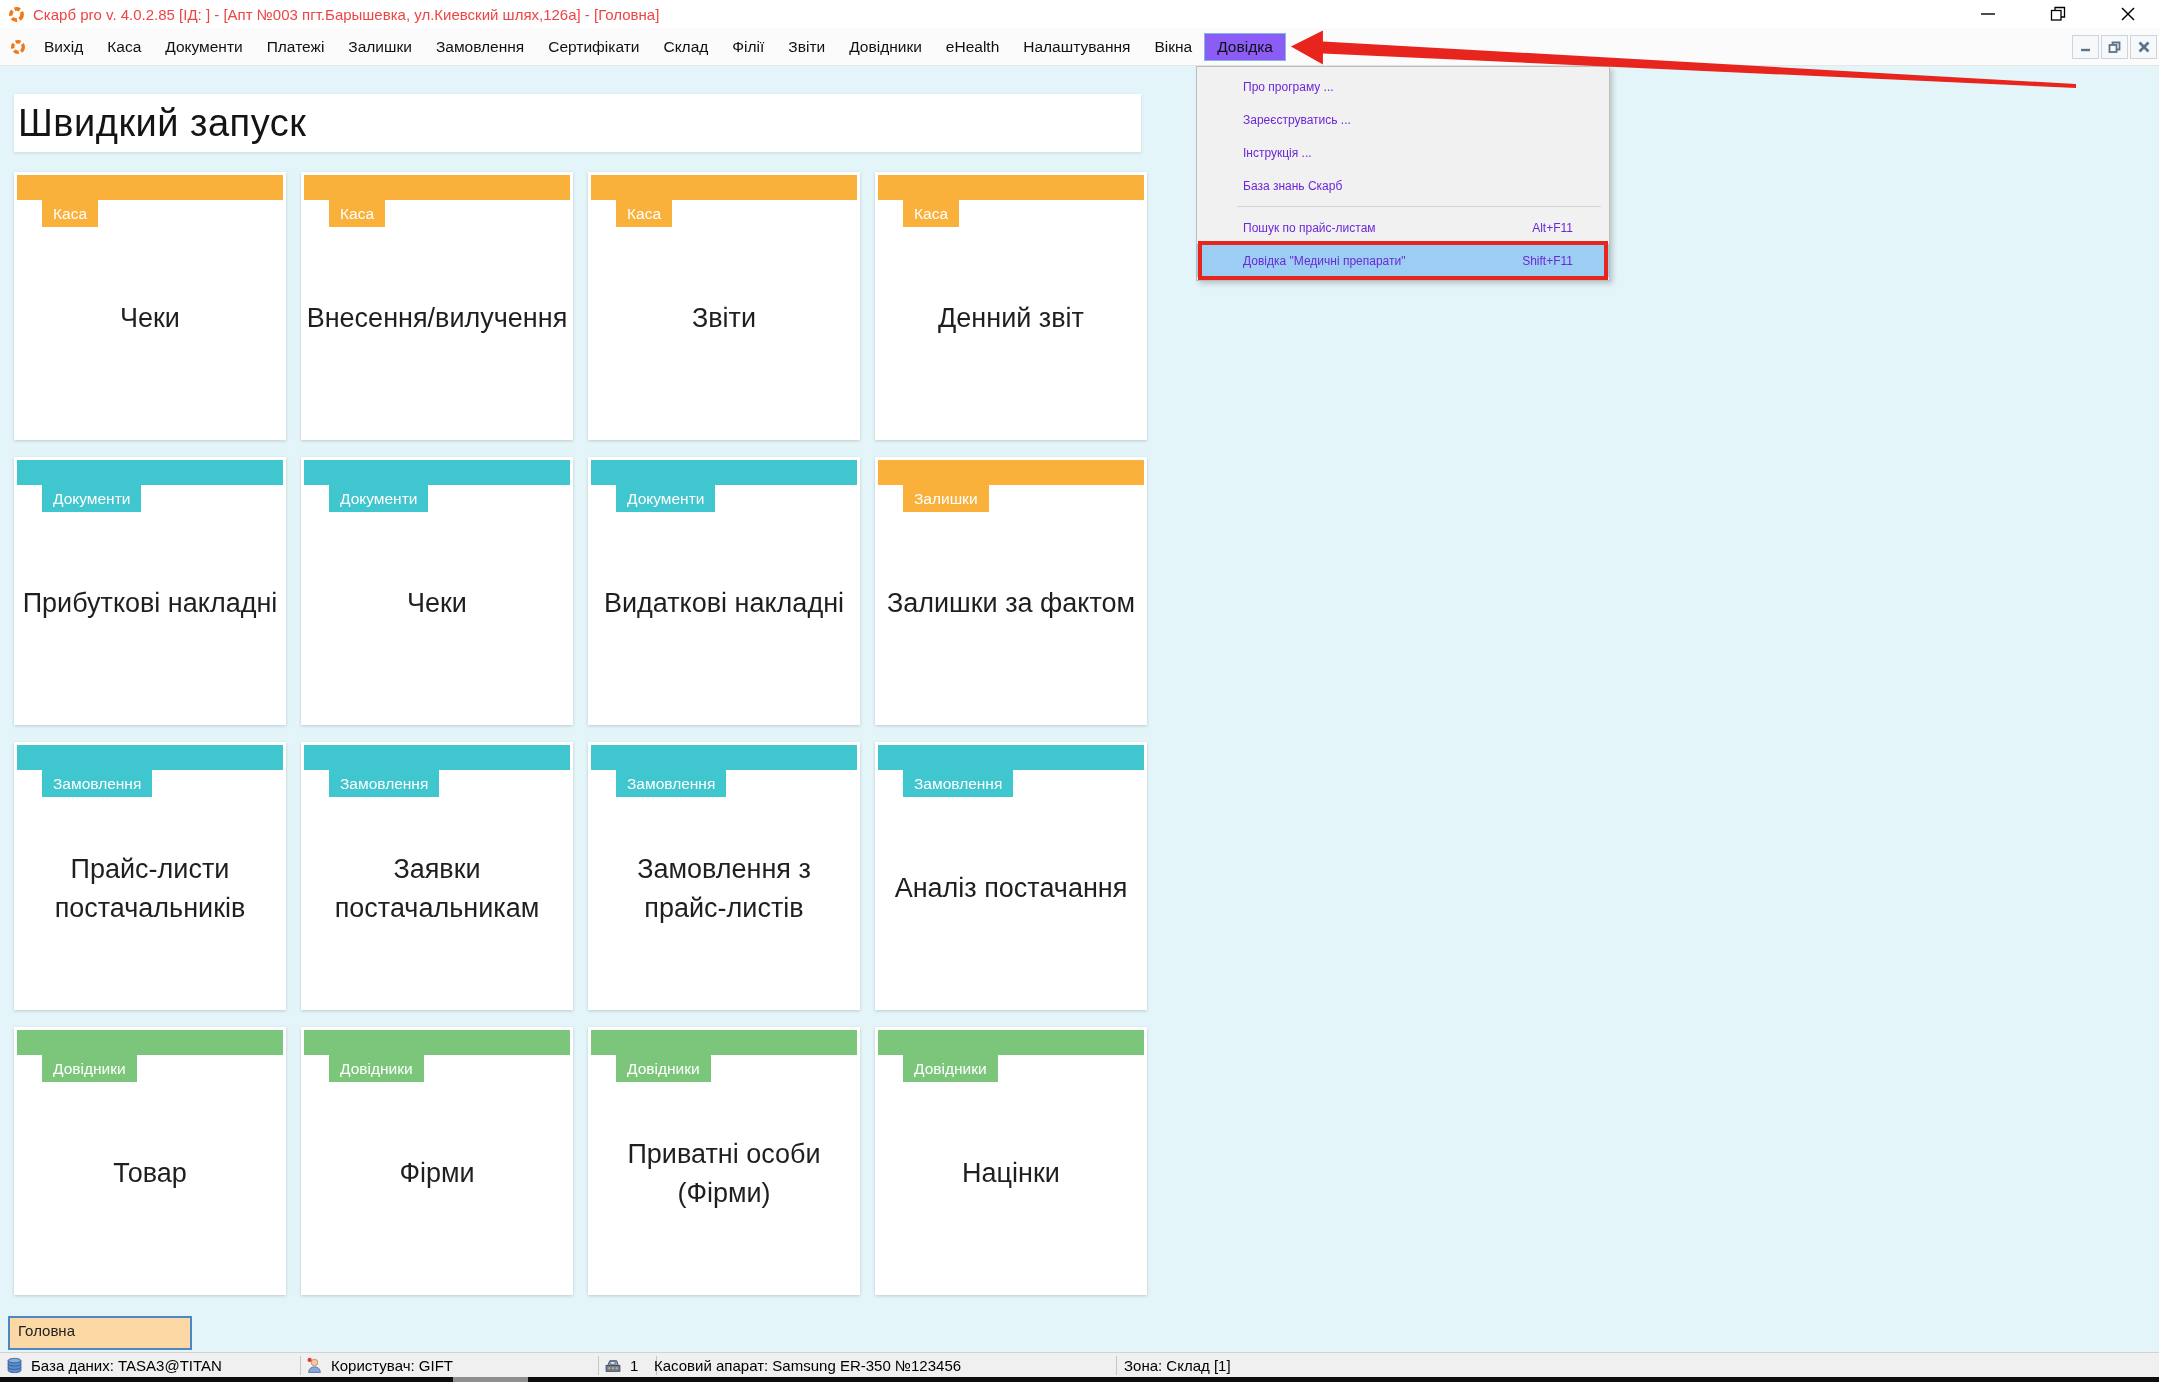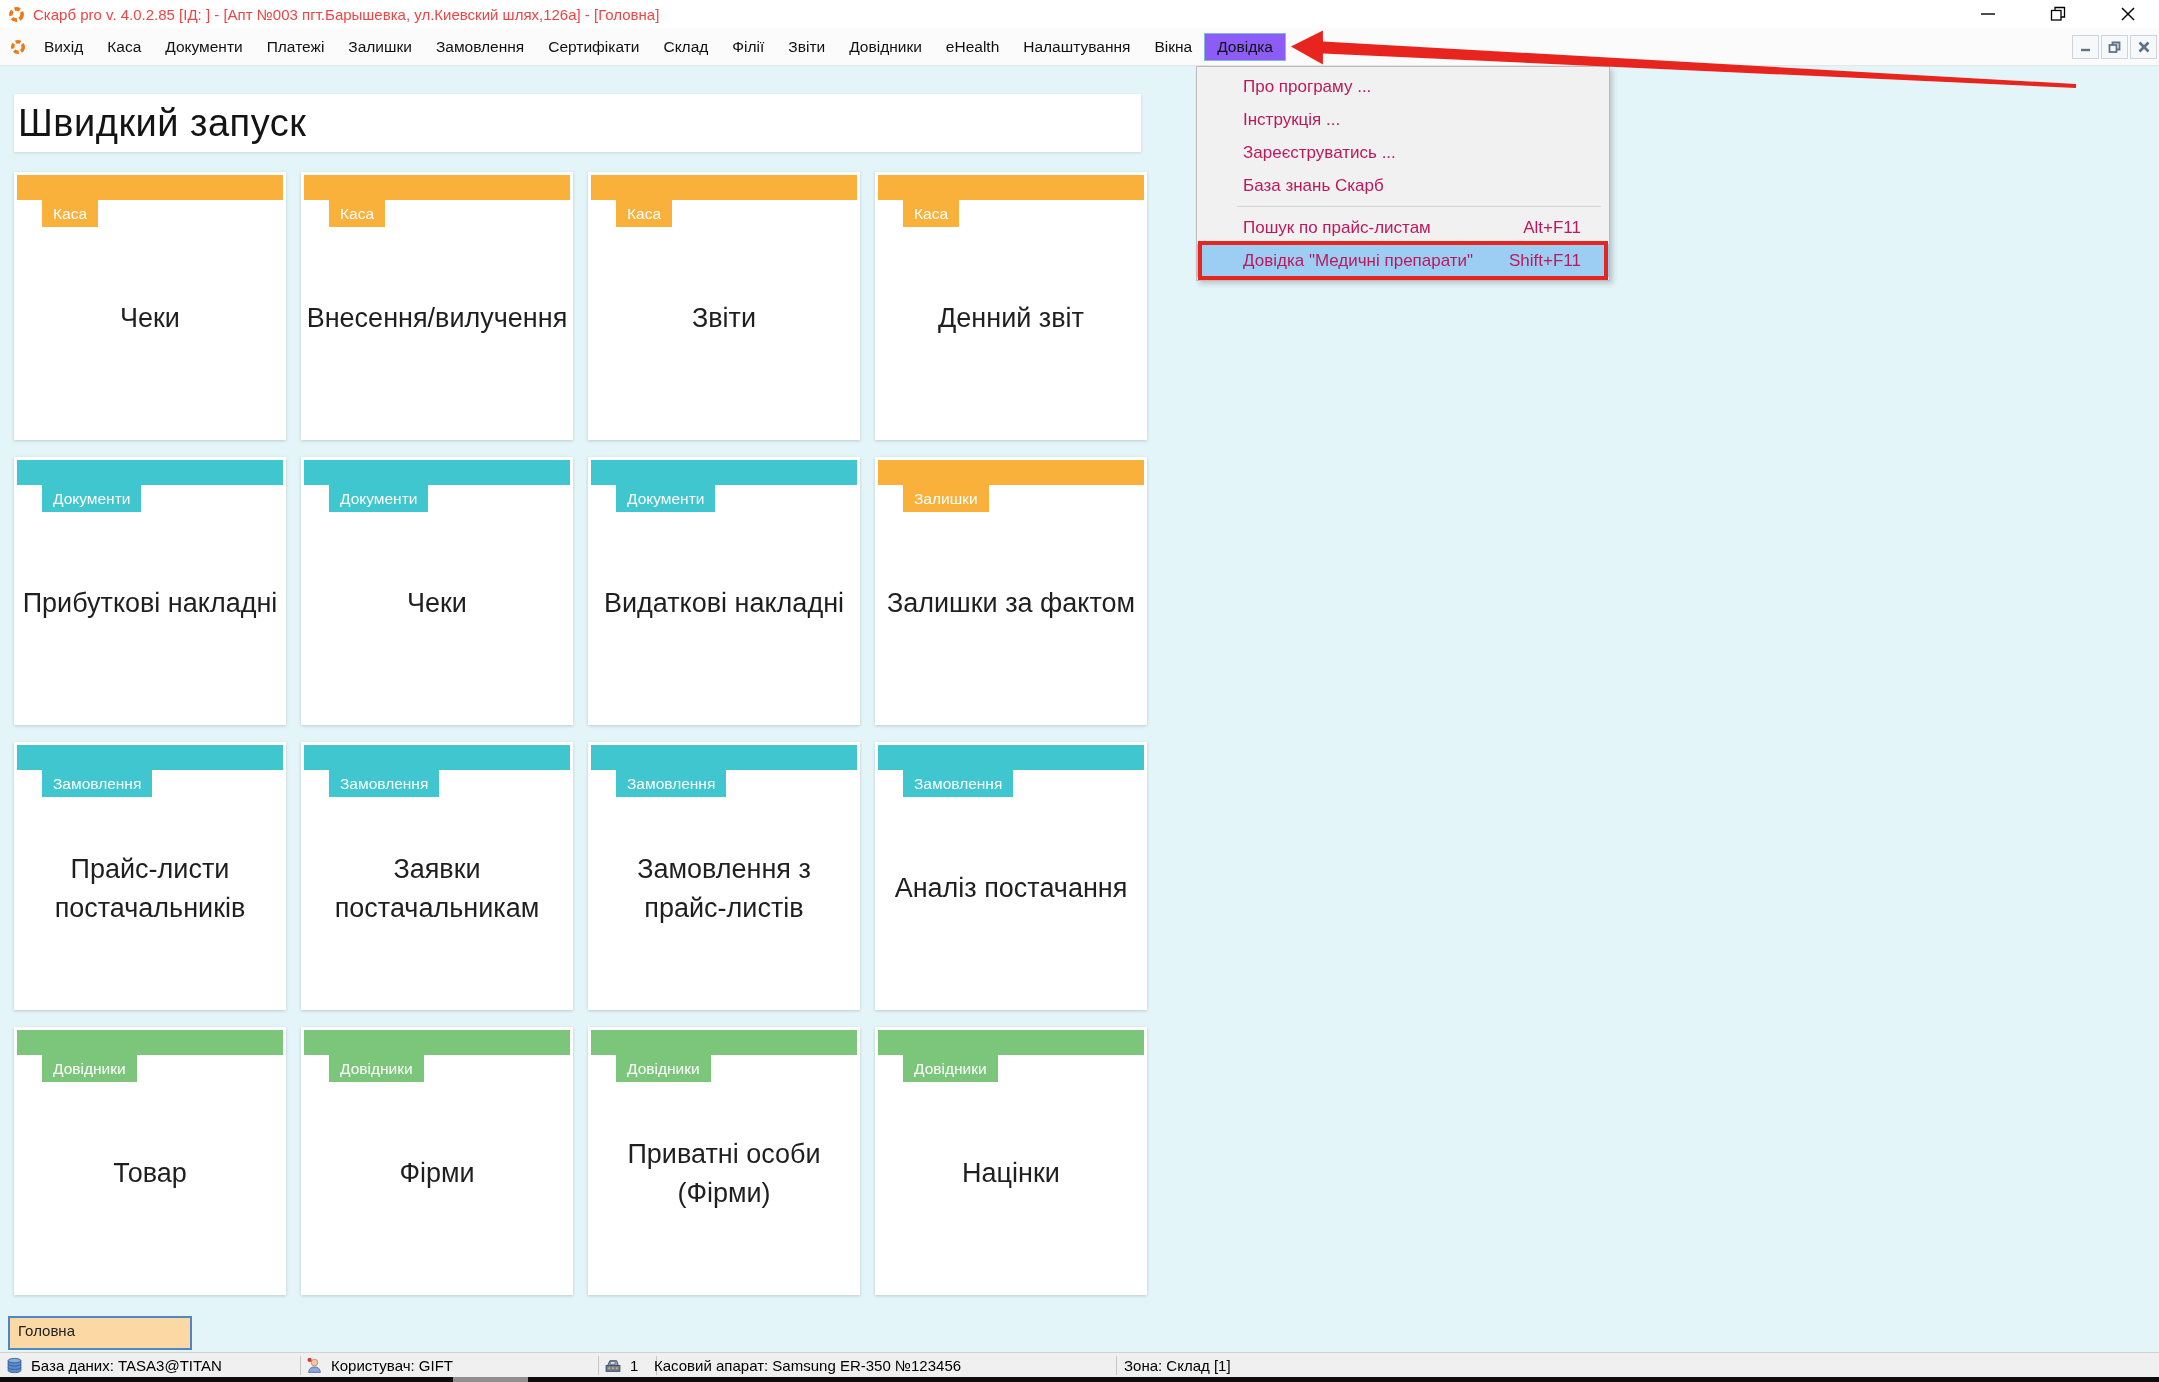--- a/index.html
+++ b/index.html
@@ -35,21 +35,21 @@
   .tile{position:relative;background:#ffffff;box-shadow:0 1px 3px rgba(0,0,0,.18);cursor:pointer;}
   .tile-bar{position:absolute;left:3px;right:3px;top:3px;height:25px;}
   .tile-badge{position:absolute;left:28px;top:28px;height:27px;padding:0 11px;display:flex;
     align-items:center;color:#ffffff;font-size:15.5px;white-space:nowrap;}
   .tile-label{position:absolute;inset:0;display:flex;align-items:center;justify-content:center;
     text-align:center;font-size:27px;color:#1f1f1f;line-height:1.45;padding:30px 5px 4px 5px;}
   
   #help-menu{position:absolute;top:66px;left:1263px;width:414px;background:#f1f1f1;
     border:1px solid #bdbdbd;box-shadow:3px 3px 5px rgba(0,0,0,.18);padding:3px 0;z-index:40;}
   .hm-item{position:relative;height:33px;display:flex;align-items:center;padding-left:46px;
-    padding-right:28px;font-size:17px;color:#be185d;cursor:pointer;}
+    padding-right:36px;font-size:12px;color:#6d28d9;cursor:pointer;}
   .hm-shortcut{margin-left:auto;white-space:nowrap;}
   .hm-sep{height:1px;background:#d6d6d6;margin:4px 8px 4px 40px;}
   .hm-item.hl{background:#9ccef4;}
   .red-frame{position:absolute;left:1px;right:1px;top:-3px;bottom:-3px;border:4px solid #e8241e;
     pointer-events:none;z-index:45;}
   
   #annotation-arrow{position:absolute;left:0;top:0;width:2159px;height:1382px;
     pointer-events:none;z-index:60;}
   
   .bottom-tab{position:absolute;left:8px;top:1316px;width:184px;height:34px;background:#fbd8a4;
@@ -224,24 +224,24 @@
           <div class="tile-label">Націнки</div>
         </div>
       </div>
   </div>
 
   <div id="help-menu" style="left: 1196px;">
       <div class="hm-item">
         <span>Про програму ...</span>
       </div>
       <div class="hm-item">
+        <span>Зареєструватись ...</span>
+      </div>
+      <div class="hm-item">
         <span>Інструкція ...</span>
-      </div>
-      <div class="hm-item">
-        <span>Зареєструватись ...</span>
       </div>
       <div class="hm-item">
         <span>База знань Скарб</span>
       </div>
       <div class="hm-sep"></div>
       <div class="hm-item">
         <span>Пошук по прайс-листам</span>
         <span class="hm-shortcut">Alt+F11</span>
       </div>
       <div class="hm-item hl">

